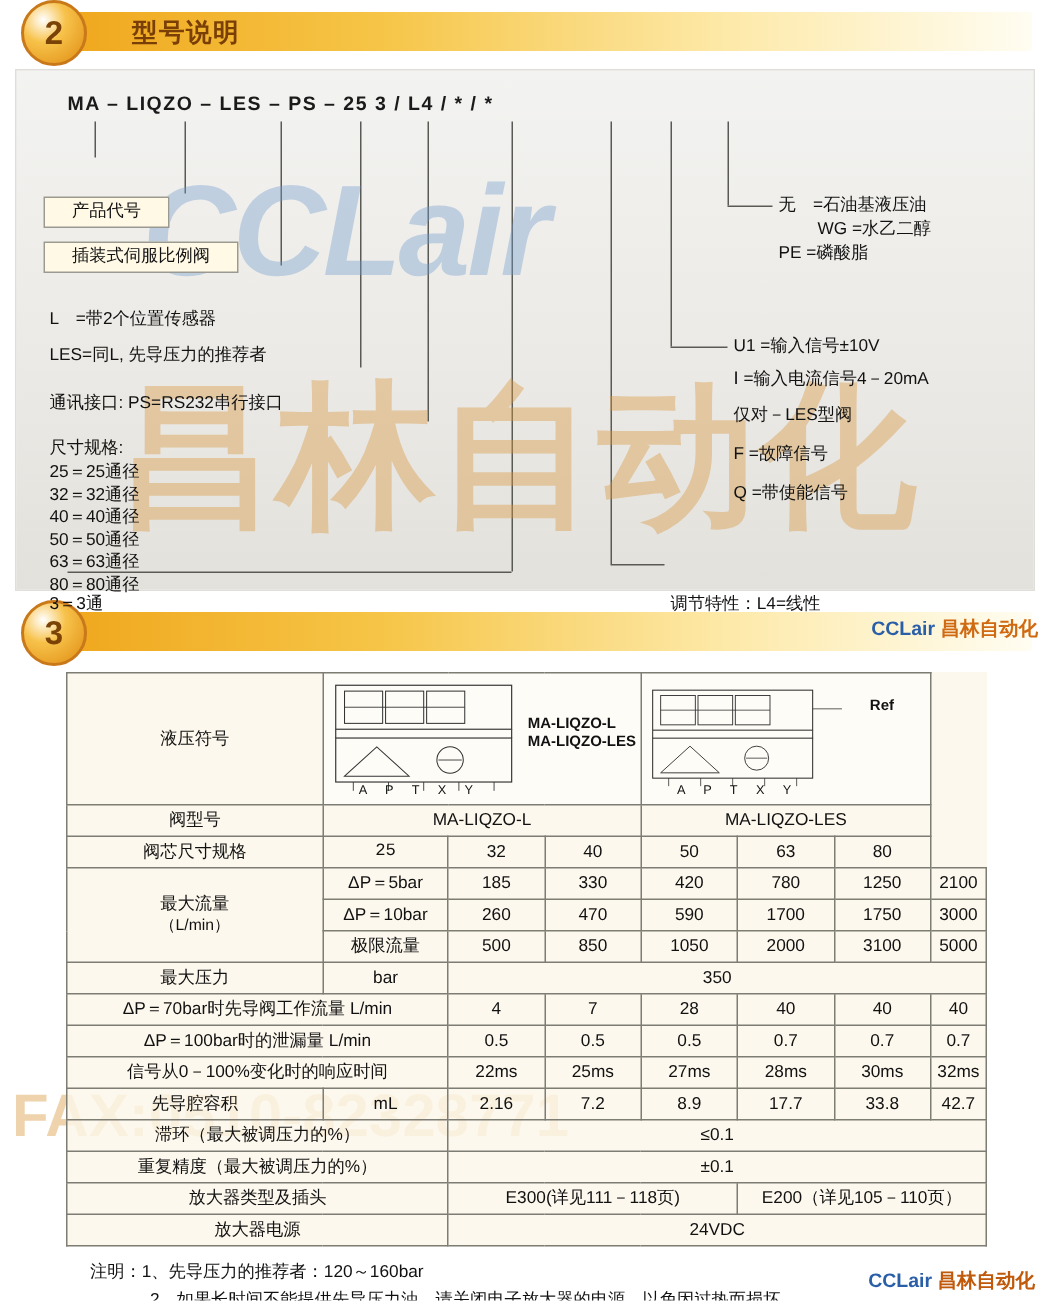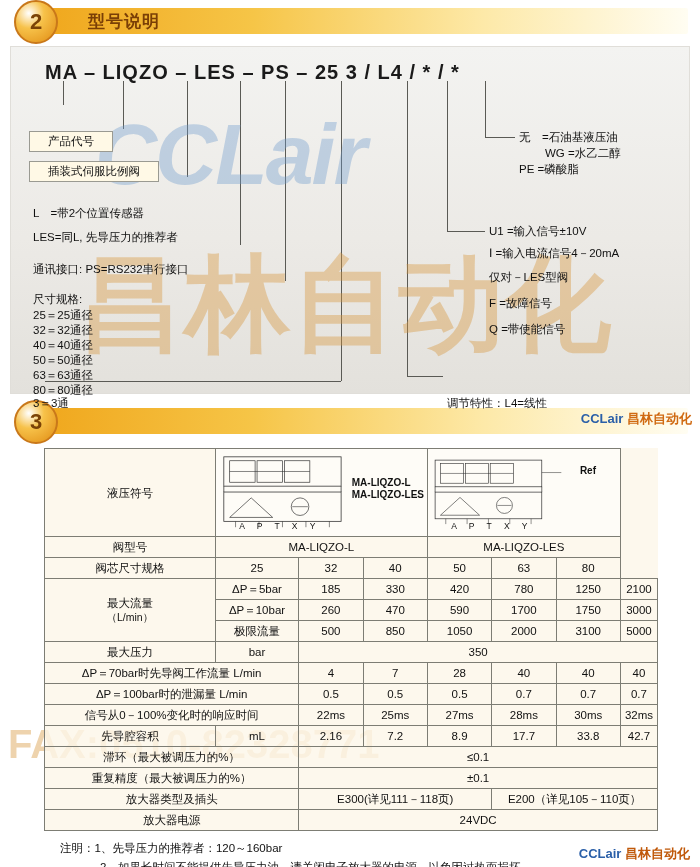--- a/index.html
+++ b/index.html
@@ -97,21 +97,21 @@
   #section2 {
     position:relative;
     margin:4px 10px 0 10px;
     height:348px;
     background:linear-gradient(to bottom, #f3f3f1 0%, #eceae6 55%, #e3e1dc 100%);
     border:1px solid #e0ded9;
   }
   #code-line {
     position:absolute;
     left:34px; top:14px;
-    font-size:20px;
+    font-size:13px;
     font-weight:bold;
     color:#1a1a1a;
     letter-spacing:1px;
     white-space:nowrap;
   }
 
   .box {
     position:absolute;
     background:#fff9e6;
     border:1px solid #9a9a92;
@@ -346,21 +346,21 @@
     </tr>
 
     <tr>
       <td class="lbl">阀型号</td>
       <td colspan="3">MA-LIQZO-L</td>
       <td colspan="3">MA-LIQZO-LES</td>
     </tr>
 
     <tr>
       <td class="lbl">阀芯尺寸规格</td>
-      <td style="width:70px;">25</td>
+      <td style="width:70px;font-family:Liberation Mono, monospace;">25</td>
       <td style="width:70px;">32</td>
       <td style="width:70px;">40</td>
       <td style="width:70px;">50</td>
       <td style="width:70px;">63</td>
       <td style="width:70px;">80</td>
     </tr>
 
     <tr>
       <td rowspan="3" class="lbl-c" style="width:92px;">
         <span>最大流量</span><br>

